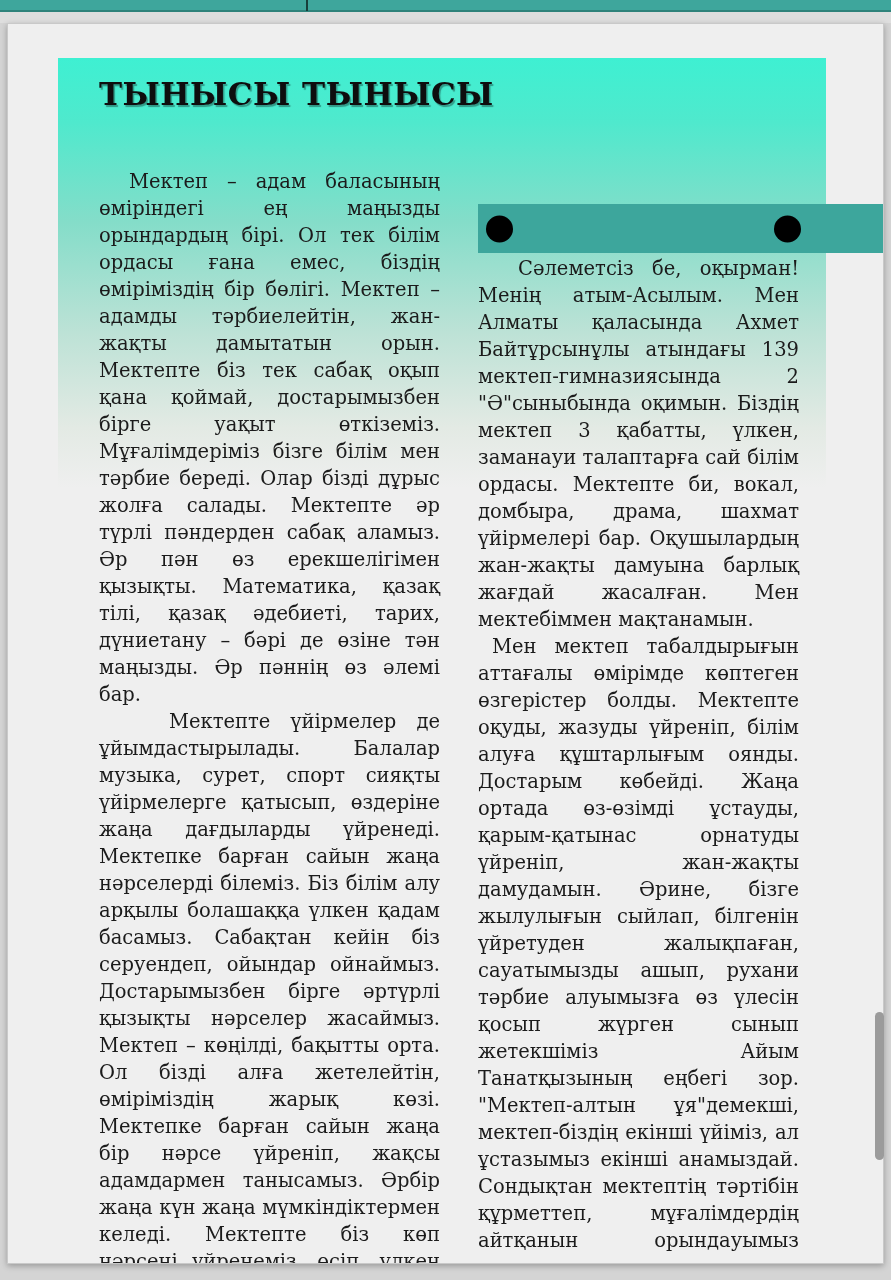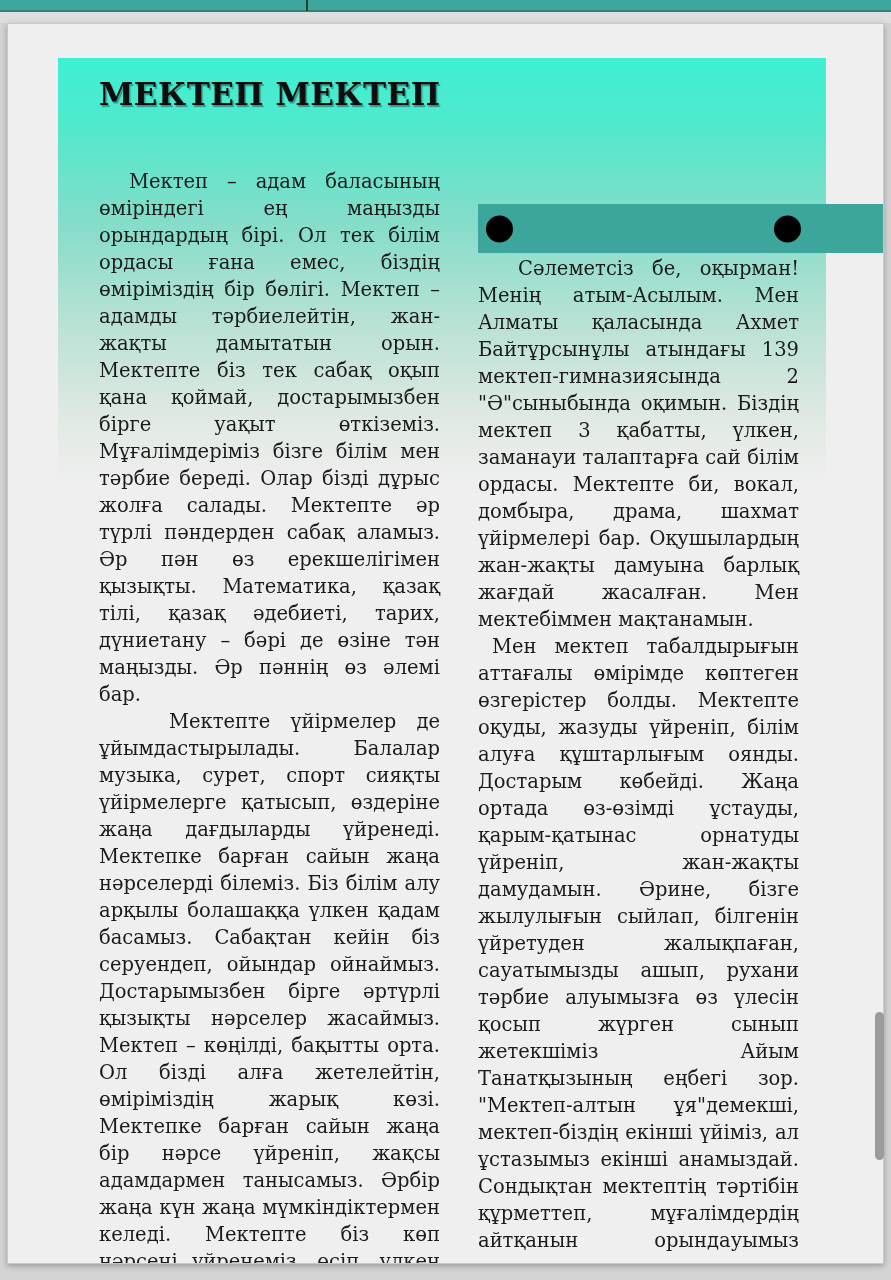--- a/index.html
+++ b/index.html
@@ -86,21 +86,21 @@
 
 <div class="topbar">
   <div class="topbar-divider"></div>
 </div>
 <div class="topbar-strip"></div>
 
 <div class="page">
 
   <div class="masthead"></div>
 
-  <div class="page-title">МЕКТЕП МЕКТЕП</div>
+  <div class="page-title">ТЫНЫСЫ ТЫНЫСЫ</div>
 
   <div class="banner">
     <div class="dot dot-left"></div>
     <div class="dot dot-right"></div>
   </div>
 
   <div class="col col-left">
     <p class="body-text ind-30">Мектеп – адам баласының өміріндегі ең маңызды орындардың бірі. Ол тек білім ордасы ғана емес, біздің өміріміздің бір бөлігі. Мектеп – адамды тәрбиелейтін, жан-жақты дамытатын орын. Мектепте біз тек сабақ оқып қана қоймай, достарымызбен бірге уақыт өткіземіз. Мұғалімдеріміз бізге білім мен тәрбие береді. Олар бізді дұрыс жолға салады. Мектепте әр түрлі пәндерден сабақ аламыз. Әр пән өз ерекшелігімен қызықты. Математика, қазақ тілі, қазақ әдебиеті, тарих, дүниетану – бәрі де өзіне тән маңызды. Әр пәннің өз әлемі бар.</p>
     <p class="body-text ind-70">Мектепте үйірмелер де ұйымдастырылады. Балалар музыка, сурет, спорт сияқты үйірмелерге қатысып, өздеріне жаңа дағдыларды үйренеді. Мектепке барған сайын жаңа нәрселерді білеміз. Біз білім алу арқылы болашаққа үлкен қадам басамыз. Сабақтан кейін біз серуендеп, ойындар ойнаймыз. Достарымызбен бірге әртүрлі қызықты нәрселер жасаймыз. Мектеп – көңілді, бақытты орта. Ол бізді алға жетелейтін, өміріміздің жарық көзі. Мектепке барған сайын жаңа бір нәрсе үйреніп, жақсы адамдармен танысамыз. Әрбір жаңа күн жаңа мүмкіндіктермен келеді. Мектепте біз көп нәрсені үйренеміз, өсіп, үлкен адамдарға айналамыз.</p>
 

